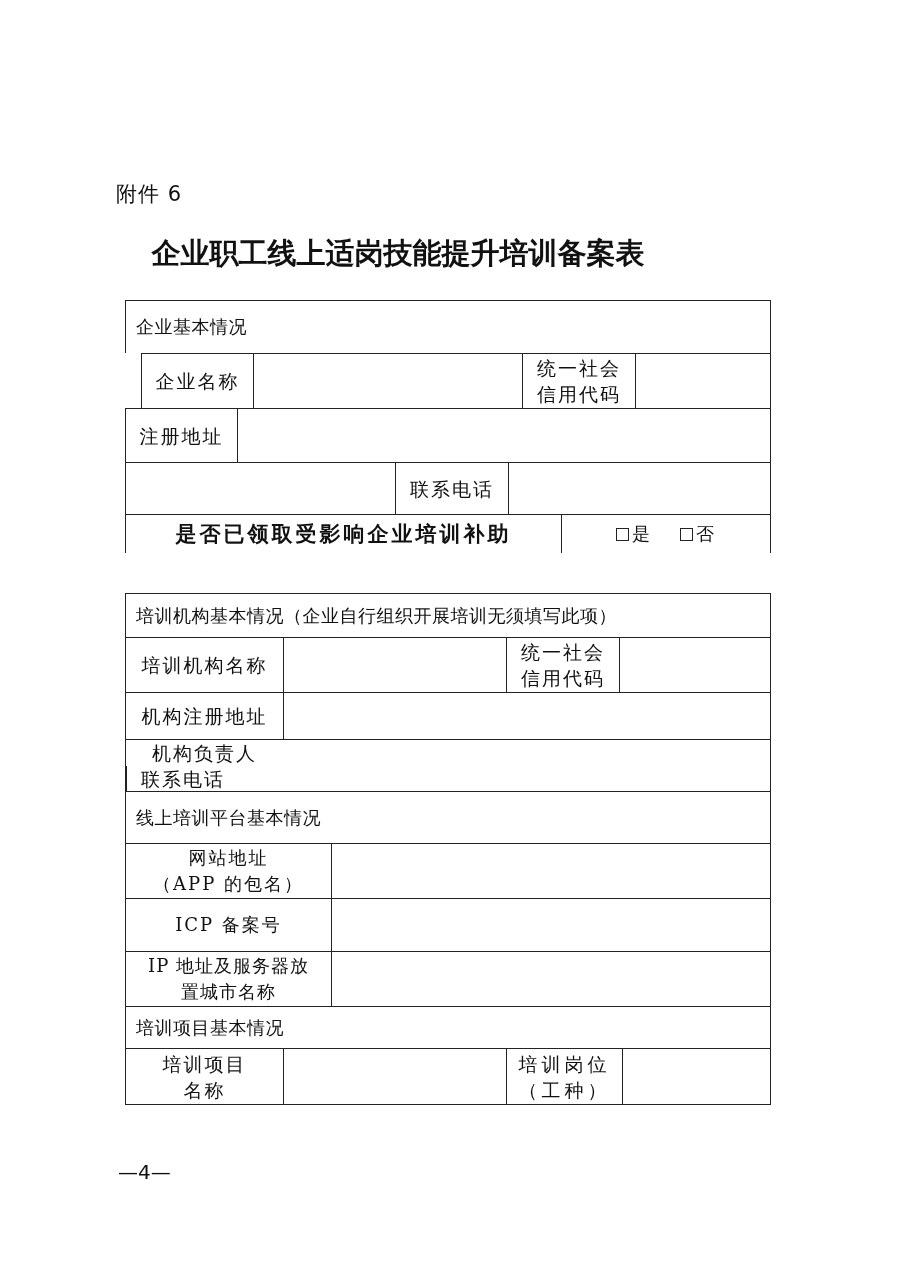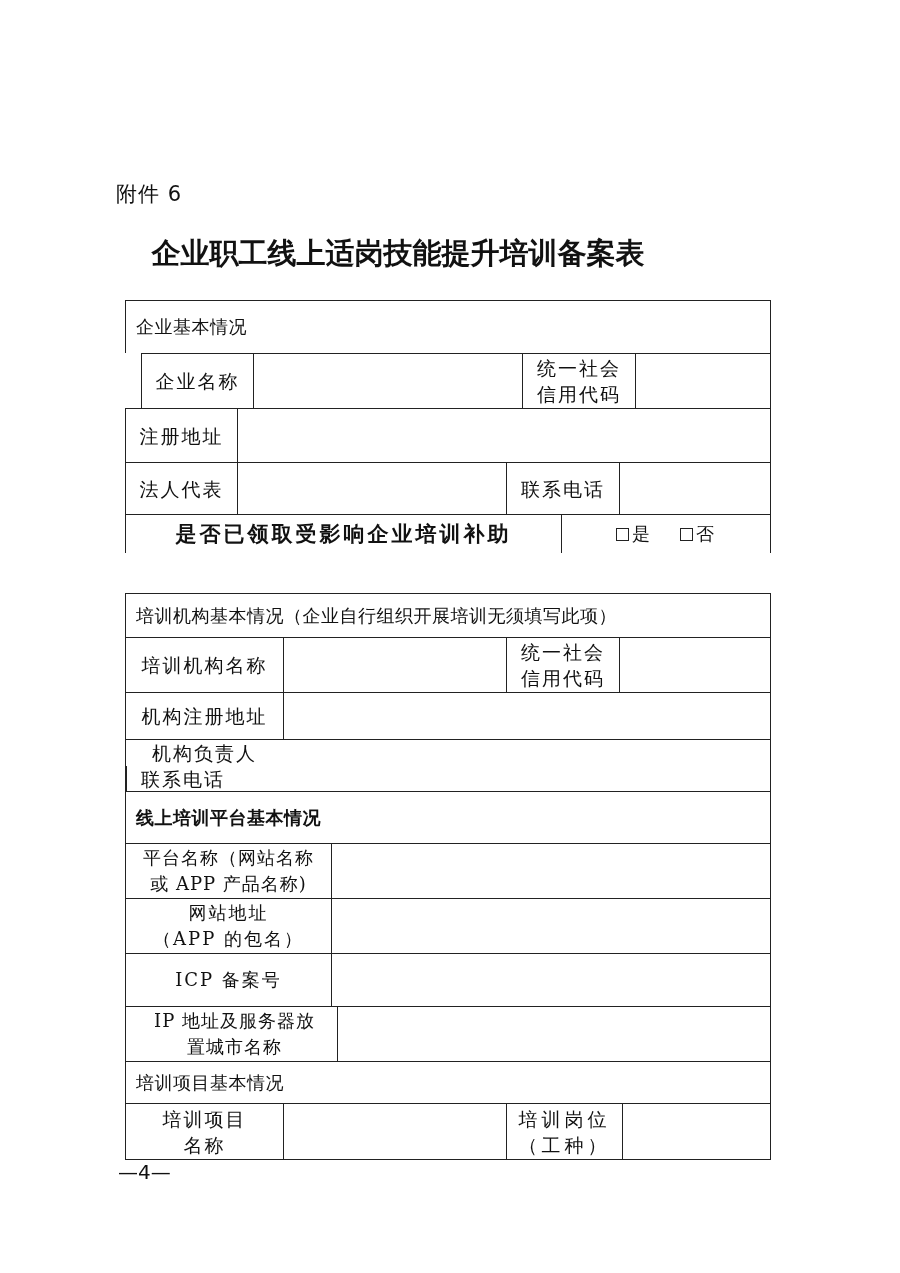--- a/index.html
+++ b/index.html
@@ -51,21 +51,20 @@
       <span>统一社会</span>
       <span>信用代码</span>
     </div>
     <div class="cell field" style="flex:1;"></div>
   </div>
   <div class="row" style="height:54px;">
     <div class="cell" style="width:111px;">注册地址</div>
     <div class="cell field" style="flex:1;"></div>
   </div>
   <div class="row" style="height:52px;">
-    <div class="cell" style="width:111px;">法人代表</div>
     <div class="cell field" style="width:269px;"></div>
     <div class="cell" style="width:113px;">联系电话</div>
     <div class="cell field" style="flex:1;"></div>
   </div>
   <div class="row" style="height:39px;">
     <div class="cell bold-q" style="width:435px;">是否已领取受影响企业培训补助</div>
     <div class="cell" style="flex:1;">
       <span class="checkbox-opt">
         <span class="box"></span>
         <span>是</span>
@@ -94,41 +93,34 @@
     <div class="cell field" style="flex:1;"></div>
   </div>
   <div class="row" style="height:52px;flex-direction:column;">
     <div class="cell" style="width:157px;">机构负责人</div>
     <div class="cell field" style="width:223px;"></div>
     <div class="cell" style="width:113px;">联系电话</div>
     <div class="cell field" style="flex:1;"></div>
   </div>
 
   <div class="row" style="height:52px;">
-    <div class="cell left section-head" style="width:100%;font-weight:bold;">线上培训平台基本情况</div>
-  </div>
-  <div class="row" style="height:55px;">
-    <div class="cell ml" style="width:205px; font-size:18px; letter-spacing:1px;">
-      <span>平台名称（网站名称</span>
-      <span>或 APP 产品名称)</span>
-    </div>
-    <div class="cell field" style="flex:1;"></div>
+    <div class="cell left section-head" style="width:100%;">线上培训平台基本情况</div>
   </div>
   <div class="row" style="height:55px;">
     <div class="cell ml" style="width:205px; font-size:18px;">
       <span>网站地址</span>
       <span>（APP 的包名）</span>
     </div>
     <div class="cell field" style="flex:1;"></div>
   </div>
   <div class="row" style="height:53px;">
     <div class="cell" style="width:205px; font-size:18px;">ICP 备案号</div>
     <div class="cell field" style="flex:1;"></div>
   </div>
-  <div class="row" style="height:55px;padding-left:6px;">
+  <div class="row" style="height:55px;">
     <div class="cell ml" style="width:205px; font-size:18px; letter-spacing:1px;">
       <span>IP 地址及服务器放</span>
       <span>置城市名称</span>
     </div>
     <div class="cell field" style="flex:1;"></div>
   </div>
 
   <div class="row" style="height:42px;">
     <div class="cell left section-head" style="width:100%;">培训项目基本情况</div>
   </div>

